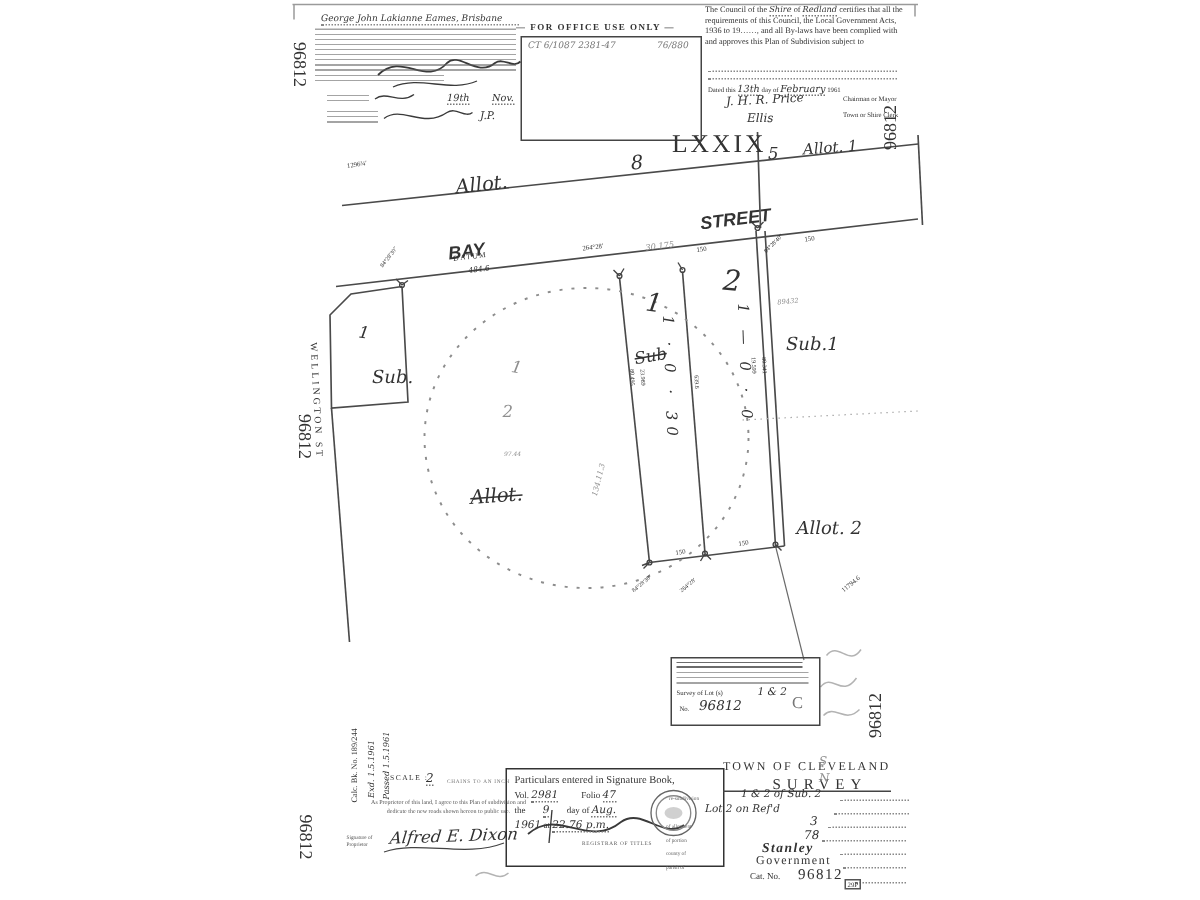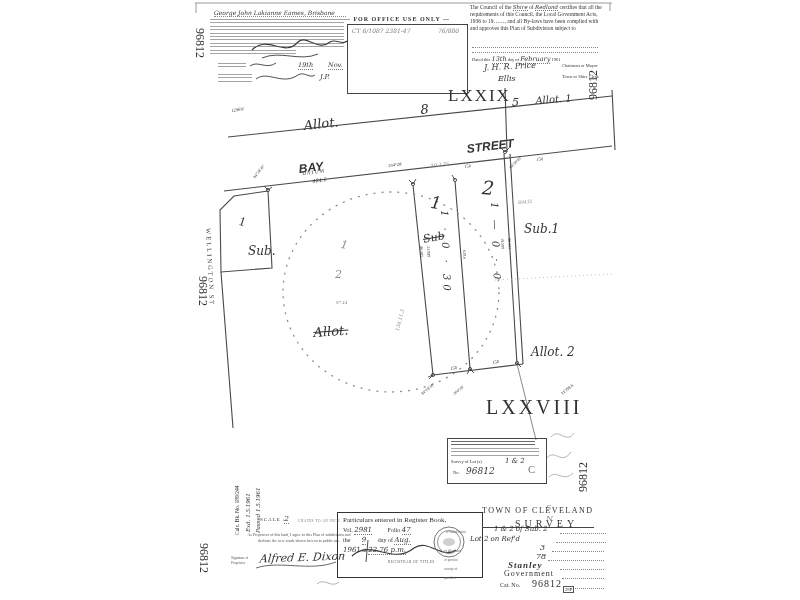--- a/index.html
+++ b/index.html
@@ -155,21 +155,20 @@
   <div class="abs hand rot" style="left:450px;top:210px;font-size:10px;letter-spacing:4px;transform:rotate(88deg)">1 · 0 · 30</div>
   <div class="abs hand rot" style="left:500px;top:202px;font-size:10px;letter-spacing:4px;transform:rotate(88deg)">1 — 0 · 0</div>
 
   <div class="abs hand" style="left:524px;top:222px;font-size:12px">Sub.1</div>
   <div class="abs hand" style="left:531px;top:345px;font-size:12px">Allot. 2</div>
 
   <div class="abs hand pencil rot" style="left:342px;top:238px;font-size:11px;transform:rotate(10deg)">1</div>
   <div class="abs hand pencil" style="left:335px;top:268px;font-size:11px">2</div>
   <div class="abs hand strike rot" style="left:313px;top:325px;font-size:13px;transform:rotate(-4deg)">Allot.</div>
 
-  <div class="abs ser" style="left:486px;top:396px;font-size:20px;letter-spacing:3px">LXXVIII</div>
 
   <div class="abs ser rot" style="left:231px;top:108px;font-size:4.5px;transform:rotate(-8deg)">1296¾′</div>
   <div class="abs ser rot" style="left:252px;top:176px;font-size:4px;transform:rotate(-52deg)">84°28′30″</div>
   <div class="abs ser rot" style="left:388px;top:163px;font-size:4.5px;transform:rotate(-7deg)">264°28′</div>
   <div class="abs hand pencil rot" style="left:430px;top:163px;font-size:5.5px;transform:rotate(-7deg)">30.175</div>
   <div class="abs ser rot" style="left:464px;top:164px;font-size:4.5px;transform:rotate(-7deg)">150</div>
   <div class="abs ser rot" style="left:536px;top:157px;font-size:4.5px;transform:rotate(-7deg)">150</div>
   <div class="abs ser rot" style="left:424px;top:246px;font-size:4px;transform:rotate(87deg)">80.495</div>
   <div class="abs ser rot" style="left:431px;top:246px;font-size:4px;transform:rotate(87deg)">23.989</div>
   <div class="abs ser rot" style="left:467px;top:250px;font-size:4px;transform:rotate(87deg)">639.6</div>
@@ -199,21 +198,21 @@
   <div class="abs hand rot" style="left:255px;top:533px;font-size:5.5px;transform:rotate(-90deg)">Passed  1.5.1961</div>
 
   <div class="abs ser" style="left:260px;top:517px;font-size:5px;letter-spacing:1px">SCALE :</div>
   <div class="abs hand dotu" style="left:284px;top:514px;font-size:8px">2</div>
   <div class="abs ser faint" style="left:298px;top:519px;font-size:3.5px;letter-spacing:.5px">CHAINS TO AN INCH</div>
   <div class="abs ser" style="left:243px;top:532px;width:112px;font-size:4px;line-height:1.4;text-align:center;color:#555">As Proprietor of this land, I agree to this Plan of subdivision and dedicate the new roads shown hereon to public use.</div>
   <div class="abs ser" style="left:231px;top:556px;width:28px;font-size:3.5px;line-height:1.3;color:#555">Signature of Proprietor</div>
   <div class="abs hand" style="left:260px;top:551px;font-size:11px;transform:skewX(-8deg) rotate(-2deg)">Alfred E. Dixon</div>
 
   <div class="box" style="left:337px;top:512px;width:144px;height:64px;border-width:1.5px;border-color:#333"></div>
-  <div class="abs ser" style="left:343px;top:516px;font-size:7px">Particulars entered in Register Book,</div>
+  <div class="abs ser" style="left:343px;top:516px;font-size:7px">Particulars entered in Signature Book,</div>
   <div class="abs" style="left:343px;top:526px;font-size:6px">
     <span class="ser">Vol.</span>
     <span class="hand dotu" style="font-size:7px">2981</span>
     <span class="ser" style="margin-left:14px">Folio</span>
     <span class="hand dotu" style="font-size:7px">47</span>
   </div>
   <div class="abs" style="left:343px;top:536px;font-size:6px">
     <span class="ser">the</span>
     <span class="hand dotu" style="font-size:7px;margin-left:10px">9</span>
     <span class="ser" style="margin-left:10px">day of</span>

